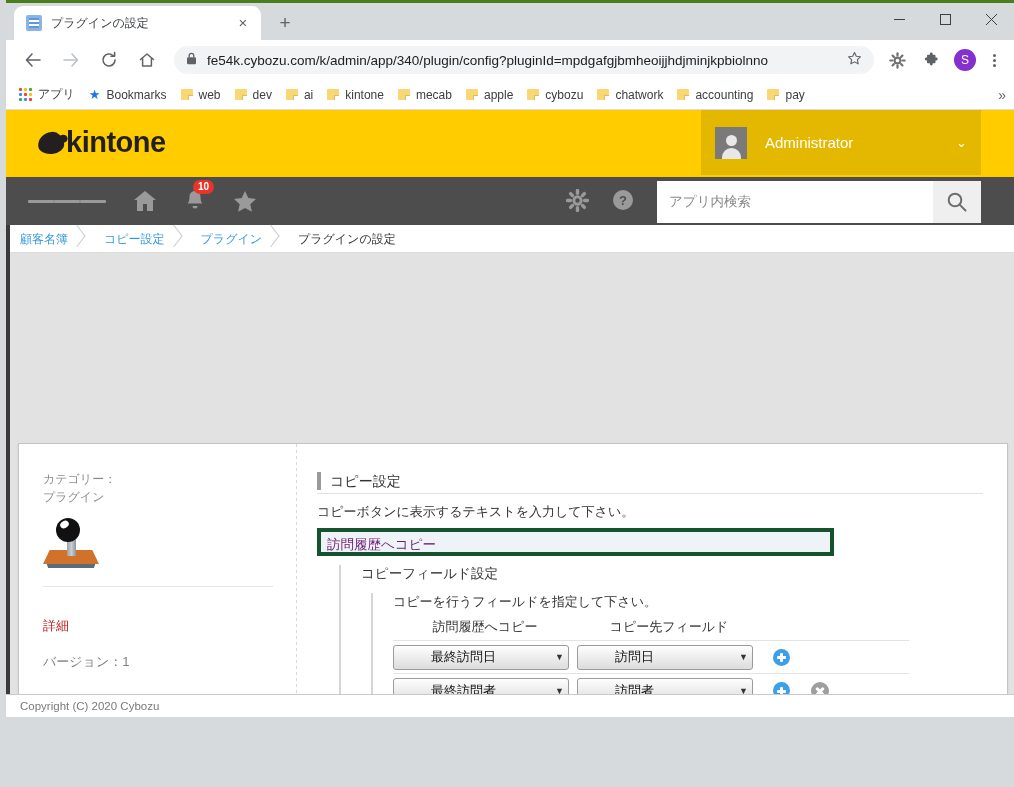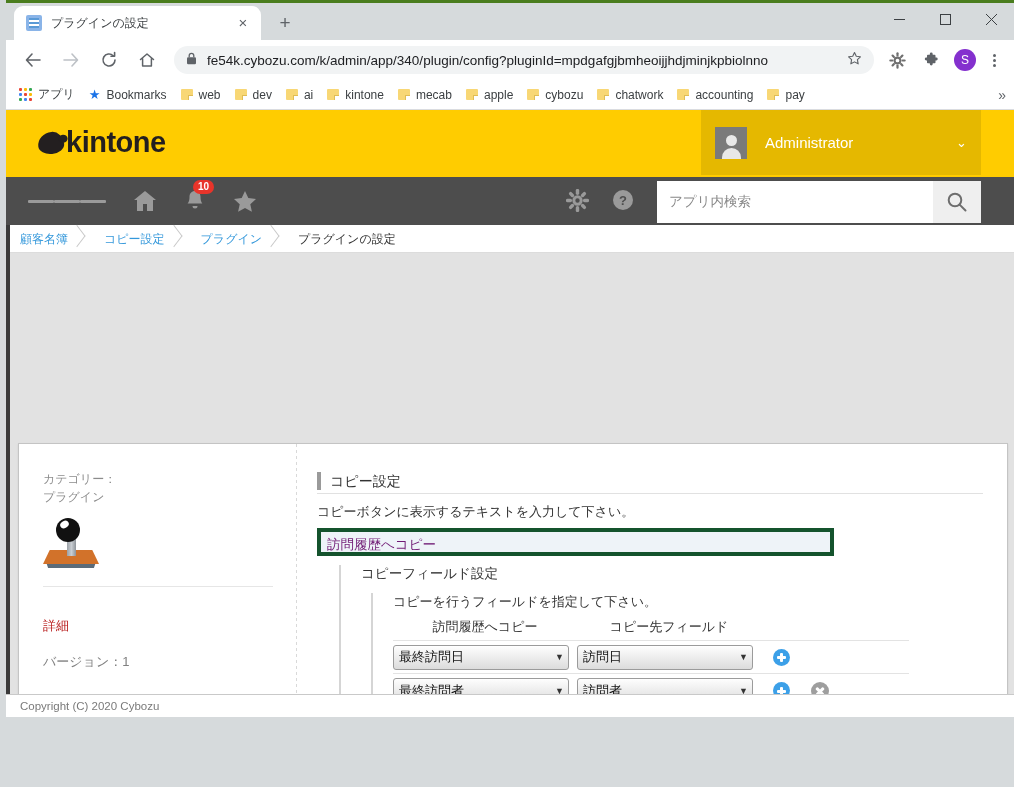--- a/index.html
+++ b/index.html
@@ -232,21 +232,21 @@
   .fth.c1 { width: 184px; }
   .fth.c2 { width: 184px; margin-left: 0; }
   .ftrow { display: flex; align-items: center; height: 33px; border-bottom: 1px solid #e3e3e3; }
   .ftrow:last-child { border-bottom: none; }
   .sel {
     width: 176px; height: 25px; border: 1px solid #9b9b9b; border-radius: 3px;
     background: linear-gradient(#fefefe, #dcdcdc); display: flex; align-items: center;
     padding: 0 4px 0 5px; font-size: 13px; color: #111; position: relative;
     box-shadow: 0 1px 0 rgba(255,255,255,.6) inset;
   }
-  .sel .v { flex: 1; white-space: nowrap; overflow: hidden; }
+  .sel .v { flex: 1; white-space: nowrap; overflow: hidden; margin-left: 32px; }
   .sel .arw { font-size: 9px; color: #333; margin-left: 4px; }
   .gap8 { width: 8px; }
   .icon-add {
     width: 17px; height: 17px; border-radius: 50%; background: #3ca0e8;
     position: relative; margin-left: 20px; flex: none;
   }
   .icon-add::before, .icon-add::after {
     content:''; position:absolute; background:#fff; border-radius:1px;
   }
   .icon-add::before { left: 4px; top: 7.5px; width: 9px; height: 3px; }

